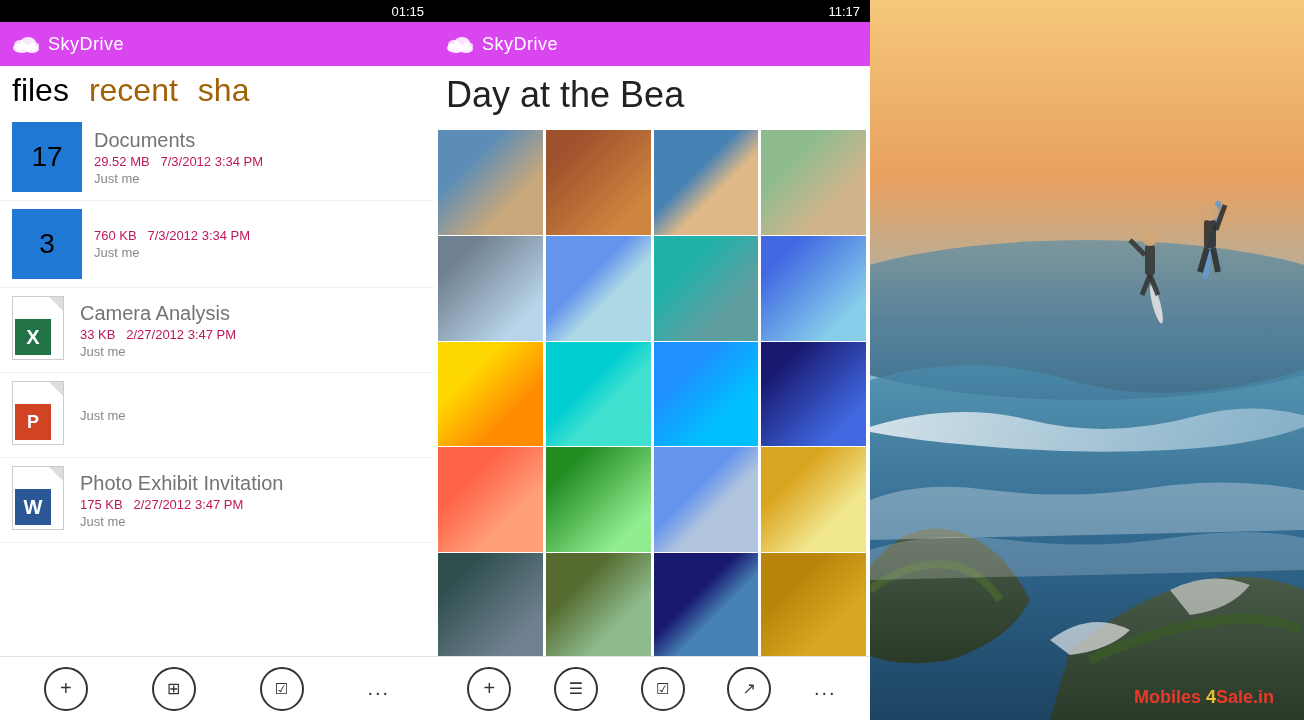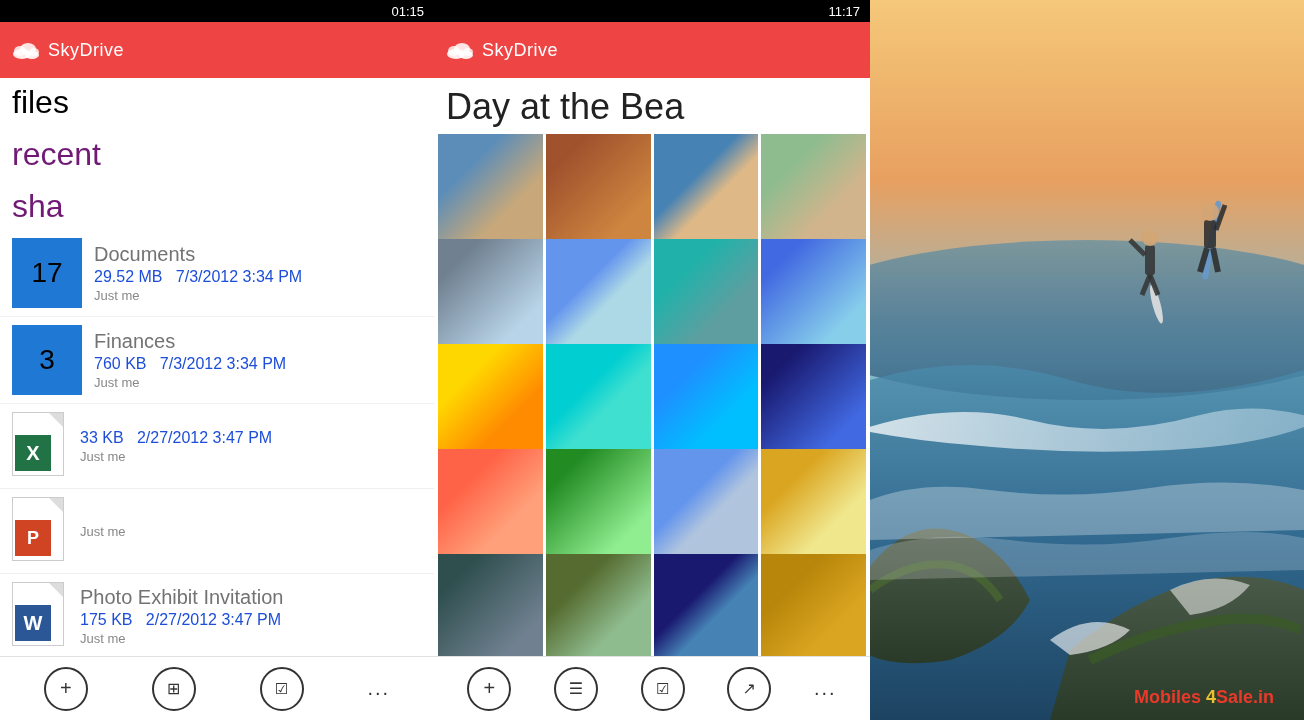--- a/index.html
+++ b/index.html
@@ -17,22 +17,22 @@
       width: 434px;
       height: 720px;
       background: #fff;
       display: flex;
       flex-direction: column;
       overflow: hidden;
       flex-shrink: 0;
     }
 
     .header-bar {
-      background: #ef4444;
-      height: 56px;
+      background: #d946ef;
+      height: 44px;
       display: flex;
       align-items: center;
       padding: 16px 12px;
       gap: 8px;
     }
 
     .skydrive-logo {
       width: 28px;
       height: 20px;
     }
@@ -54,27 +54,26 @@
       display: flex;
       align-items: center;
       justify-content: flex-end;
     }
 
     .nav-tabs {
       display: flex;
       padding: 8px 12px 4px;
       gap: 20px;
       background: #fff;
-      flex-direction: column;
     }
 
     .nav-tab {
       font-size: 32px;
       font-weight: 400;
-      color: #701a75;
+      color: #a16207;
       cursor: pointer;
       line-height: 1;
     }
 
     .nav-tab.active {
       color: #000;
     }
 
     .file-list {
       flex: 1;
@@ -174,22 +173,22 @@
       gap: 2px;
     }
 
     .file-name {
       font-size: 20px;
       font-weight: 400;
       color: #737373;
     }
 
     .file-meta {
-      font-size: 16px;
-      color: #1d4ed8;
+      font-size: 13px;
+      color: #be185d;
     }
 
     .file-owner {
       font-size: 13px;
       color: #888;
     }
 
     .bottom-bar {
       height: 64px;
       background: #fff;
@@ -228,21 +227,21 @@
       display: flex;
       flex-direction: column;
       overflow: hidden;
       flex-shrink: 0;
     }
 
     .gallery-title {
       font-size: 36px;
       font-weight: 300;
       color: #222;
-      padding: 8px 12px 6px;
+      padding: 8px 12px 14px;
       white-space: nowrap;
       overflow: hidden;
     }
 
     .photo-grid {
       flex: 1;
       display: grid;
       grid-template-columns: repeat(4, 1fr);
       gap: 3px;
       padding: 0 4px;
@@ -368,36 +367,36 @@
         <span class="file-meta">29.52 MB &nbsp; 7/3/2012 3:34 PM</span>
         <span class="file-owner">Just me</span>
       </div>
     </div>
 
     <div class="file-item">
       <div class="folder-icon">
         <span>3</span>
       </div>
       <div class="file-info">
-        <span class="file-name">Finances</span>
         <span class="file-meta">760 KB &nbsp; 7/3/2012 3:34 PM</span>
         <span class="file-owner">Just me</span>
       </div>
     </div>
 
     <div class="file-item">
       <div class="file-icon">
         <div class="file-icon-body">
           <div class="file-icon-fold"></div>
           <div style="position:absolute;bottom:4px;left:2px;">
             <div class="excel-bg">X</div>
           </div>
         </div>
       </div>
       <div class="file-info">
+        <span class="file-name">Camera Analysis</span>
         <span class="file-meta">33 KB &nbsp; 2/27/2012 3:47 PM</span>
         <span class="file-owner">Just me</span>
       </div>
     </div>
 
     <div class="file-item">
       <div class="file-icon">
         <div class="file-icon-body">
           <div class="file-icon-fold"></div>
           <div style="position:absolute;bottom:4px;left:2px;">

